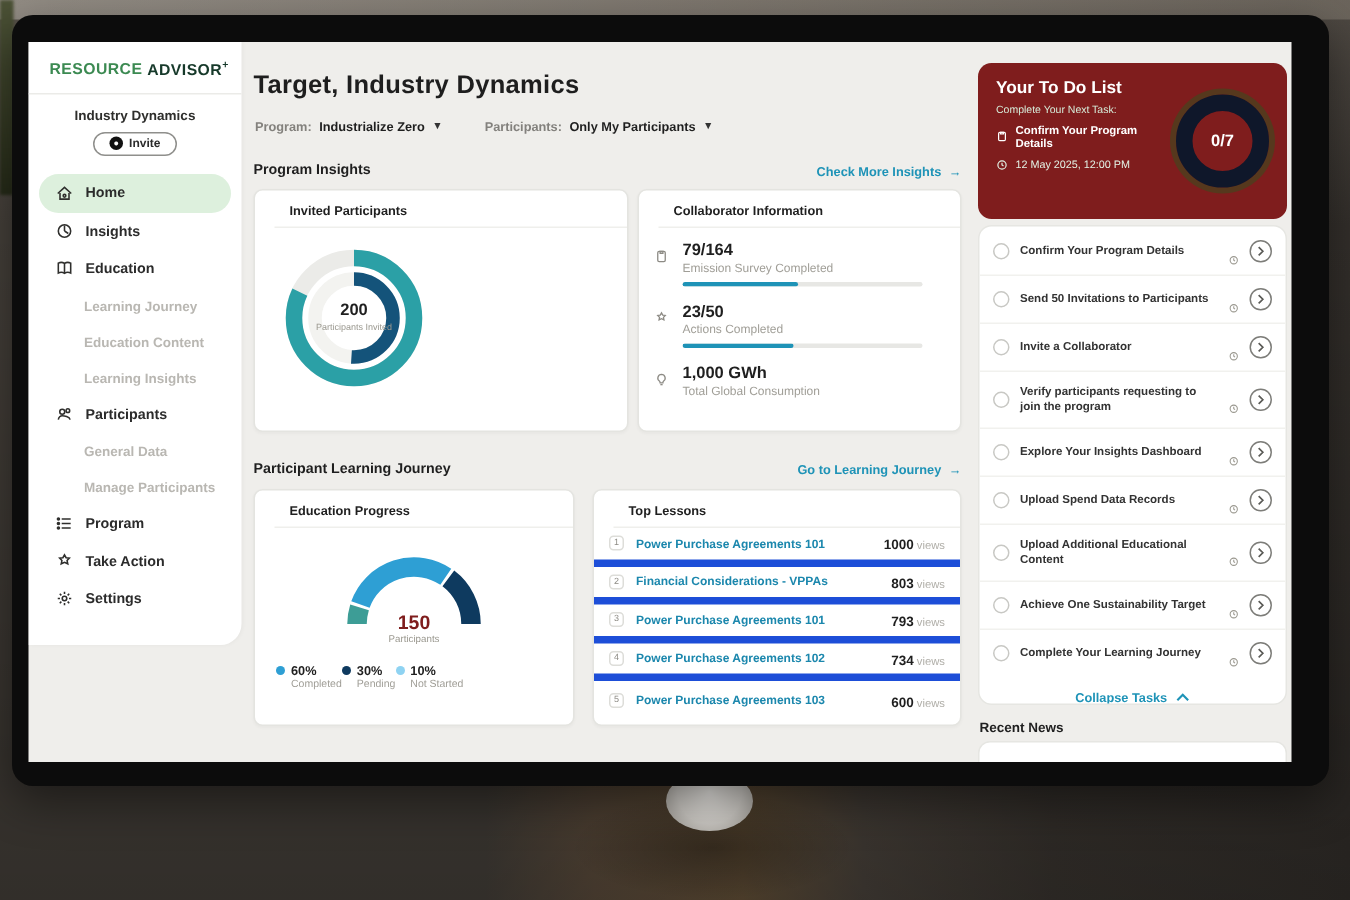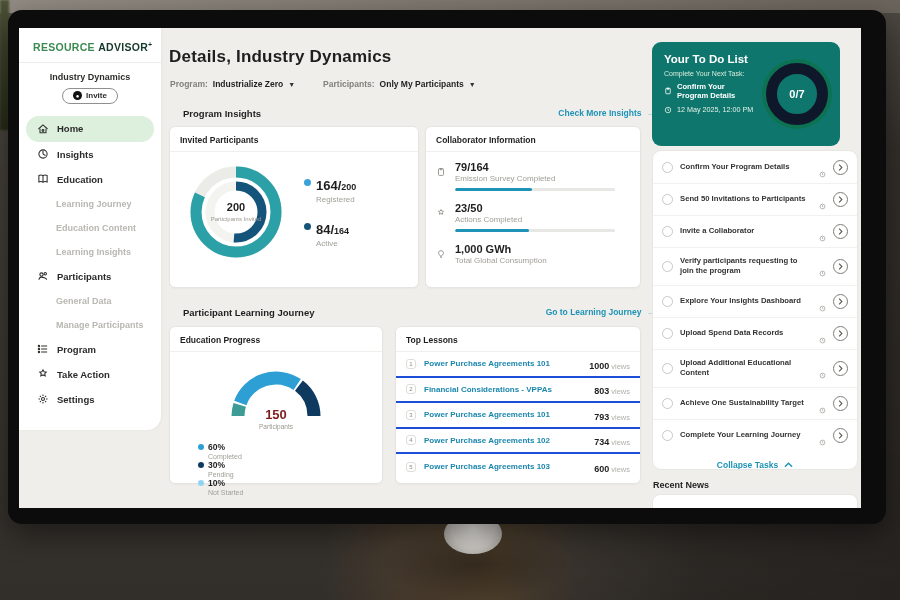--- a/index.html
+++ b/index.html
@@ -45,29 +45,29 @@
   .nav li.sub { padding-left:37px; color:#b9b7b2; font-weight:600; font-size:9px; height:24px; }
   .nav .nicon { width:12px; height:12px; flex:0 0 12px; color:#2f2f2d; display:flex; align-items:center; }
   .nav .nicon svg { width:12px; height:12px; }
 
   
   .h1 { position:absolute; left:150px; top:19px; font-size:17px; font-weight:800; color:#1e1e1e; letter-spacing:.2px; }
   .filters { position:absolute; left:151px; top:51px; display:flex; gap:28px; align-items:center; }
   .filter { display:flex; align-items:center; gap:5px; font-size:8.5px; color:#83817d; font-weight:600; }
   .filter .fval { color:#1f1f1f; font-weight:800; }
   .chev { font-size:7px; color:#333; }
-  .row-head { position:absolute; left:164px; width:472px; display:flex; justify-content:space-between; align-items:flex-start; }
+  .row-head { position:absolute; left:150px; width:472px; display:flex; justify-content:space-between; align-items:center; }
   .row-head.r1 { top:80px; } .row-head.r2 { top:279px; }
   .sec-title { font-size:9.5px; font-weight:800; color:#1f1f1f; }
   .sec-link { font-size:8.5px; font-weight:800; color:#1e93b7; cursor:pointer; display:flex; gap:5px; align-items:center; }
 
   .cards1 { position:absolute; left:150px; top:98px; width:472px; display:flex; gap:6px; }
   .cards2 { position:absolute; left:150px; top:298px; width:472px; display:flex; gap:12px; }
   .card { background:#fff; border:1px solid #e4e4e0; border-radius:6px; box-shadow:0 1px 2px rgba(0,0,0,.03); }
-  .card-title { padding:8px 10px 6px; font-size:8.5px; font-weight:800; color:#1f1f1f; border-bottom:1px solid #efefec; }
+  .card-title { padding:8px 10px 6px; font-size:8.5px; font-weight:800; color:#1f1f1f; border-bottom:1px solid #efefec;margin-left:13px; }
 
   .card-invited { width:250px; height:162px; }
   .invited-body { display:flex; align-items:center; padding:8px 8px 8px 14px; gap:16px; }
   .donut-wrap { position:relative; width:104px; height:104px; }
   .donut-center { position:absolute; inset:0; display:flex; flex-direction:column; align-items:center; justify-content:center; text-align:center; }
   .donut-center .dv { font-size:11px; font-weight:800; color:#1f1f1f; }
   .donut-center .dl { font-size:6px; color:#9a988f; margin-top:2px; line-height:1.4; }
   .dlegend { display:flex; flex-direction:column; gap:16px; }
   .dlegend-item { position:relative; padding-left:12px; }
   .dlegend-dot { position:absolute; left:0; top:3px; width:7px; height:7px; border-radius:50%; }
@@ -84,38 +84,38 @@
   .stat .sv { font-size:11px; font-weight:800; color:#1f1f1f; }
   .stat .sl { font-size:8px; color:#a09e97; margin:1px 0 5px; }
   .pbar { width:160px; height:3px; background:#e7e7e4; border-radius:2px; overflow:hidden; }
   .pbar-fill { height:100%; background:#1e93b7; border-radius:2px; }
 
   .card-edu { width:214px; height:158px; }
   .gauge-wrap { position:relative; width:120px; height:66px; margin:12px auto 4px; }
   .gauge-center { position:absolute; left:0; right:0; bottom:0; text-align:center; }
   .gauge-center .gv { font-size:13px; font-weight:800; color:#7f1d1d; }
   .gauge-center .gl { font-size:6.5px; color:#9a988f; margin-top:1px; }
-  .glegend { display:flex; padding:8px 28px 0;flex-direction:column; }
+  .glegend { display:flex; padding:8px 14px 0; }
   .glegend-item { position:relative; padding-left:10px; }
   .glegend-dot { position:absolute; left:0; top:2px; width:6px; height:6px; border-radius:50%; }
   .gdot-c { background:#2e9fd4; } .gdot-p { background:#0e3a5f; } .gdot-n { background:#8fd3f2; }
   .glegend .gp { font-size:8.5px; font-weight:800; color:#1f1f1f; }
   .glegend .gt { font-size:7px; color:#a09e97; margin-top:1px; }
 
   .card-lessons { flex:1; height:158px; }
-  .lesson-row { display:flex; align-items:center; gap:8px; padding:0 10px; height:25.5px; border-bottom:2px solid #1d4ed8; }
+  .lesson-row { display:flex; align-items:center; gap:8px; padding:0 10px; height:25.5px; border-bottom:5px solid #1d4ed8; }
   .lesson-row:last-child { border-bottom:none; }
   .lrank { width:10px; height:10px; flex:0 0 10px; border:1px solid #ddddd9; border-radius:3px; font-size:6px;
         color:#8d8b85; display:flex; align-items:center; justify-content:center; }
   .ltitle { flex:1; font-size:8px; font-weight:700; color:#1b87ad; cursor:pointer; }
   .lviews { font-size:9px; font-weight:800; color:#1f1f1f; }
   .lviews-lab { font-size:7.5px; color:#b0aea8; margin-left:2px; }
 
   
-  .todo-card { position:absolute; left:633px; top:14px; width:188px; height:104px; background:#0f766e;
+  .todo-card { position:absolute; left:633px; top:14px; width:206px; height:104px; background:#7f1d1d;
         border-radius:9px; padding:11px 12px; color:#fff; display:flex; gap:8px; }
   .todo-left { flex:1; }
   .todo-title { font-size:11.5px; font-weight:800; margin-bottom:5px; }
   .todo-sub { font-size:7px; color:#d6ecd9; margin-bottom:5px; }
   .todo-next { display:flex; gap:5px; align-items:center; font-size:7.6px; font-weight:800; margin-bottom:5px; }
   .todo-due { display:flex; gap:5px; align-items:center; font-size:7.2px; color:#e3f2e5; }
   .ticon { width:8px; height:8px; flex:0 0 8px; } .ticon svg { width:8px; height:8px; }
   .todo-ring { width:62px; height:62px; flex:0 0 62px; border-radius:50%; border:11px solid #0f172a;
         display:flex; align-items:center; justify-content:center; align-self:center;
         box-shadow:0 0 0 4px rgba(11,110,32,.35); }
@@ -241,21 +241,21 @@
               <svg viewBox="0 0 16 16" fill="none" stroke="currentColor" stroke-width="1.4">
                   <circle cx="8" cy="8" r="2"></circle>
                   <path d="M8 2v2M8 12v2M2 8h2M12 8h2M3.8 3.8l1.4 1.4M10.8 10.8l1.4 1.4M12.2 3.8l-1.4 1.4M5.2 10.8l-1.4 1.4"></path>
                 </svg>
             </span>
               <span>Settings</span>
           </li>
         </ul>
       </div>
 
-      <div class="h1">Details, Industry Dynamics</div>
+      <div class="h1">Target, Industry Dynamics</div>
       <div class="filters">
         <div class="filter">
           <span>Program:</span>
           <span class="fval">Industrialize Zero</span>
           <span class="chev">▼</span>
         </div>
         <div class="filter">
           <span>Participants:</span>
           <span class="fval">Only My Participants</span>
           <span class="chev">▼</span>
@@ -278,32 +278,20 @@
             <div class="donut-wrap">
               <svg width="104" height="104" viewBox="0 0 104 104">
                 <circle cx="52" cy="52" r="40" fill="none" stroke="#ebebe8" stroke-width="11"></circle>
                 <circle cx="52" cy="52" r="40" fill="none" stroke="#2ba0a6" stroke-width="11" stroke-dasharray="206 251.3" transform="rotate(-90 52 52)"></circle>
                 <circle cx="52" cy="52" r="26" fill="none" stroke="#f3f3f0" stroke-width="9"></circle>
                 <circle cx="52" cy="52" r="26" fill="none" stroke="#14537a" stroke-width="9" stroke-dasharray="83.3 163.4" transform="rotate(-90 52 52)"></circle>
               </svg>
               <div class="donut-center">
                 <div class="dv">200</div>
                 <div class="dl">Participants Invited</div>
-              </div>
-            </div>
-            <div class="dlegend">
-              <div class="dlegend-item">
-                <span class="dlegend-dot dot-reg"></span>
-                <span class="big">164/</span><span class="small">200</span>
-                <div class="lab">Registered</div>
-              </div>
-              <div class="dlegend-item">
-                <span class="dlegend-dot dot-act"></span>
-                <span class="big">84/</span><span class="small">164</span>
-                <div class="lab">Active</div>
               </div>
             </div>
           </div>
         </div>
 
         <div class="card card-pinfo">
           <div class="card-title">Collaborator Information</div>
           <div class="pinfo-body">
             <div class="stat">
               <span class="sicon">

